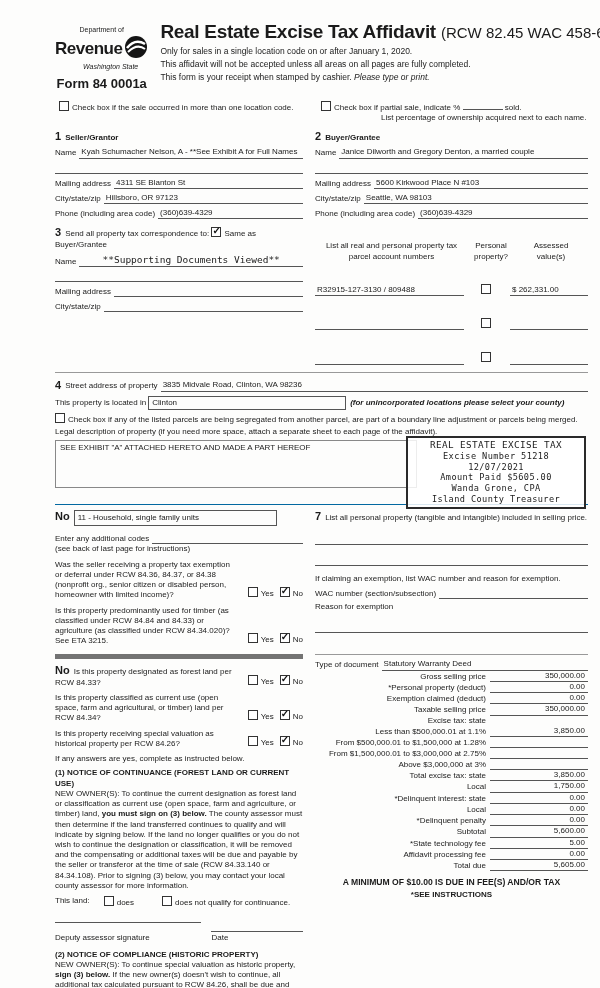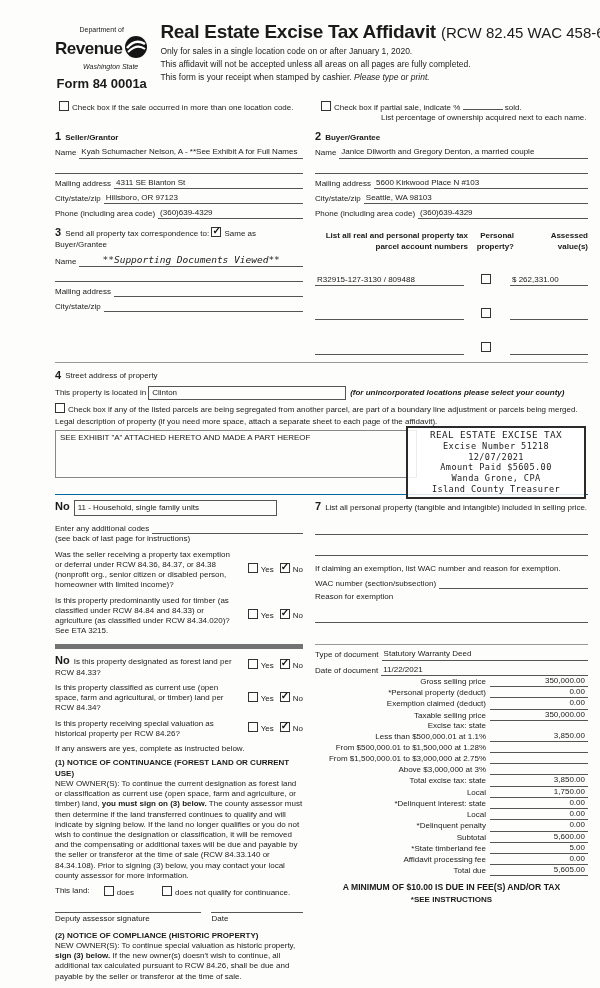--- a/index.html
+++ b/index.html
@@ -34,56 +34,56 @@
   .frow{display:flex;align-items:flex-end;margin-top:4px}
   .lbl{white-space:nowrap;margin-right:3px}
   .fill{flex:1;border-bottom:1px solid #555;min-height:10px;padding:0 2px}
   .secno{font-weight:bold;font-size:11px;margin-right:4px}
   .sectitle{font-weight:bold}
   
   .tc{display:flex}
   .lc{width:248px}
   .rc{flex:1;margin-left:12px}
   
-  .ptab-h{display:flex;text-align:right;font-weight:bold;margin-top:6px}
+  .ptab-h{display:flex;text-align:center;font-weight:normal;margin-top:16px}
   .ptab-h .c1{flex:1}.ptab-h .c2{width:46px}.ptab-h .c3{width:74px}
   .prow{display:flex;align-items:flex-end;margin-top:22px}
   .prow .pv{flex:1;border-bottom:1px solid #555;min-height:10px;padding:0 2px}
   .prow .pc{width:46px;text-align:center}
   .prow .pa{width:74px;border-bottom:1px solid #555;min-height:10px;padding:0 2px}
   
   .sec4{border-top:1px solid #999;margin-top:7px;padding-top:3px}
   .locbox{display:inline-block;border:1px solid #555;min-width:190px;padding:1px 3px;margin:0 4px 0 2px}
   .legalwrap{position:relative;margin-top:3px;height:56px}
   .legalbox{width:362px;height:48px;border:1px solid #888;padding:2px 4px;box-sizing:border-box}
   .stampbox{position:absolute;right:2px;top:-4px;width:176px;border:2px solid #2a2a2a;text-align:center;
             padding:1px 0 2px 0;background:rgba(255,255,255,0.85);
             font-family:"DejaVu Sans Mono",monospace;font-size:8.6px;letter-spacing:0.4px;line-height:1.25}
   .stampbox .s0{font-size:9.3px}
   
   .sec57{border-top:1px solid #0369a1;margin-top:8px;padding-top:4px}
   .codebox{display:inline-block;border:1px solid #555;width:195px;padding:2px 3px;vertical-align:middle}
-  .q{display:flex;align-items:center;margin-top:5px}
+  .q{display:flex;align-items:flex-end;margin-top:5px}
   .q .qt{flex:1;padding-right:6px}
   .yn{white-space:nowrap;padding-bottom:1px}
   .yn .cb{margin-left:6px}
   .blankline{border-bottom:1px solid #555;height:12px;margin-top:8px}
   
   .sec6wrap{margin-top:8px}
   .sec6{border-top:5px solid #737373;padding-top:4px}
   .rtax{border-top:1px solid #999;padding-top:4px}
   .taxrow{display:flex;align-items:flex-end;margin-top:0}
   .taxlabel{flex:1;text-align:right;padding-right:4px;white-space:nowrap}
   .taxval{width:92px;border-bottom:1px solid #555;text-align:right;min-height:10px;padding:0 3px}
   .taxrow.noline .taxval{border-bottom:none}
   .minline{text-align:center;font-weight:bold;font-size:8.6px;margin-top:6px}
   .seeinstr{text-align:center;font-weight:bold;margin-top:2px}
   .landrow{display:flex;margin-top:5px}
   .sigpair{display:flex;align-items:flex-end;margin-top:14px}
-  .sigpair .sp1{flex:1.6;border-top:1px solid #555;padding-top:1px;margin-right:10px}
+  .sigpair .sp1{flex:1.6;border-top:1px solid #555;padding-top:10px;margin-right:10px}
   .sigpair .sp2{flex:1;border-top:1px solid #555;padding-top:1px}
   .newsig{text-align:left;font-weight:bold;margin-top:12px}
 </style>
 </head>
 <body>
 
 <div class="page">
 
   <div class="hdr">
     <div class="hdr-left">
@@ -164,21 +164,21 @@
           <span class="fill">(360)639-4329</span>
         </div>
     </div>
   </div>
 
   <div class="tc" style="margin-top:6px">
     <div class="lc">
       <div><span class="secno">3</span><span>Send all property tax correspondence to:</span> <span class="cb checked"></span><span>Same as Buyer/Grantee</span></div>
       <div class="frow">
           <span class="lbl">Name</span>
-          <span class="fill" style="text-align:center;font-family:'DejaVu Sans Mono',monospace;font-style:italic;font-size:9.5px">**Supporting Documents Viewed**</span>
+          <span class="fill" style="text-align:center;font-family:'DejaVu Sans Mono',monospace;font-size:9.5px">**Supporting Documents Viewed**</span>
         </div>
       <div class="frow">
           <span class="fill"></span>
         </div>
       <div class="frow">
           <span class="lbl">Mailing address</span>
           <span class="fill"></span>
         </div>
       <div class="frow">
           <span class="lbl">City/state/zip</span>
@@ -220,20 +220,21 @@
             <span class="pa"></span>
           </div>
         </div>
     </div>
   </div>
 
   <div class="sec4">
     <div class="frow" style="margin-top:2px">
         <span class="secno">4</span>
         <span class="lbl">Street address of property</span>
+        <span class="fill">3835 Midvale Road, Clinton, WA 98236</span>
       </div>
     <div style="margin-top:4px"><span>This property is located in</span><span class="locbox">Clinton</span><span class="b i">(for unincorporated locations please select your county)</span></div>
     <div style="margin-top:3px"><span class="cb"></span><span>Check box if any of the listed parcels are being segregated from another parcel, are part of a boundary line adjustment or parcels being merged.</span></div>
     <div style="margin-top:2px">Legal description of property (if you need more space, attach a separate sheet to each page of the affidavit).</div>
     <div class="legalwrap">
       <div class="legalbox">SEE EXHIBIT "A" ATTACHED HERETO AND MADE A PART HEREOF</div>
       <div class="stampbox">
         <div class="s0">REAL ESTATE EXCISE TAX</div>
         <div>Excise Number 51218</div>
         <div>12/07/2021</div>
@@ -304,24 +305,20 @@
       <div class="b" style="margin-top:6px">(2) NOTICE OF COMPLIANCE (HISTORIC PROPERTY)</div>
       <div><span>NEW OWNER(S): To continue special valuation as historic property, </span><span class="b">sign (3) below.</span><span> If the new owner(s) doesn't wish to continue, all additional tax calculated pursuant to RCW 84.26, shall be due and payable by the seller or transferor at the time of sale.</span></div>
       <div class="newsig">(3) NEW OWNER(S) SIGNATURE</div>
 
     </div>
     <div class="rc rtax">
       <div class="frow" style="margin-top:0">
           <span class="lbl">Type of document</span>
           <span class="fill">Statutory Warranty Deed</span>
         </div>
-      <div class="frow">
-          <span class="lbl">Date of document</span>
-          <span class="fill">11/22/2021</span>
-        </div>
       <div>
 
           <div class="taxrow">
             <span class="taxlabel">Gross selling price</span>
             <span class="taxval">350,000.00</span>
           </div>
 
           <div class="taxrow">
             <span class="taxlabel">*Personal property (deduct)</span>
             <span class="taxval">0.00</span>
@@ -387,21 +384,21 @@
             <span class="taxlabel">*Delinquent penalty</span>
             <span class="taxval">0.00</span>
           </div>
 
           <div class="taxrow">
             <span class="taxlabel">Subtotal</span>
             <span class="taxval">5,600.00</span>
           </div>
 
           <div class="taxrow">
-            <span class="taxlabel">*State timberland fee</span>
+            <span class="taxlabel">*State technology fee</span>
             <span class="taxval">5.00</span>
           </div>
 
           <div class="taxrow">
             <span class="taxlabel">Affidavit processing fee</span>
             <span class="taxval">0.00</span>
           </div>
 
           <div class="taxrow">
             <span class="taxlabel">Total due</span>

